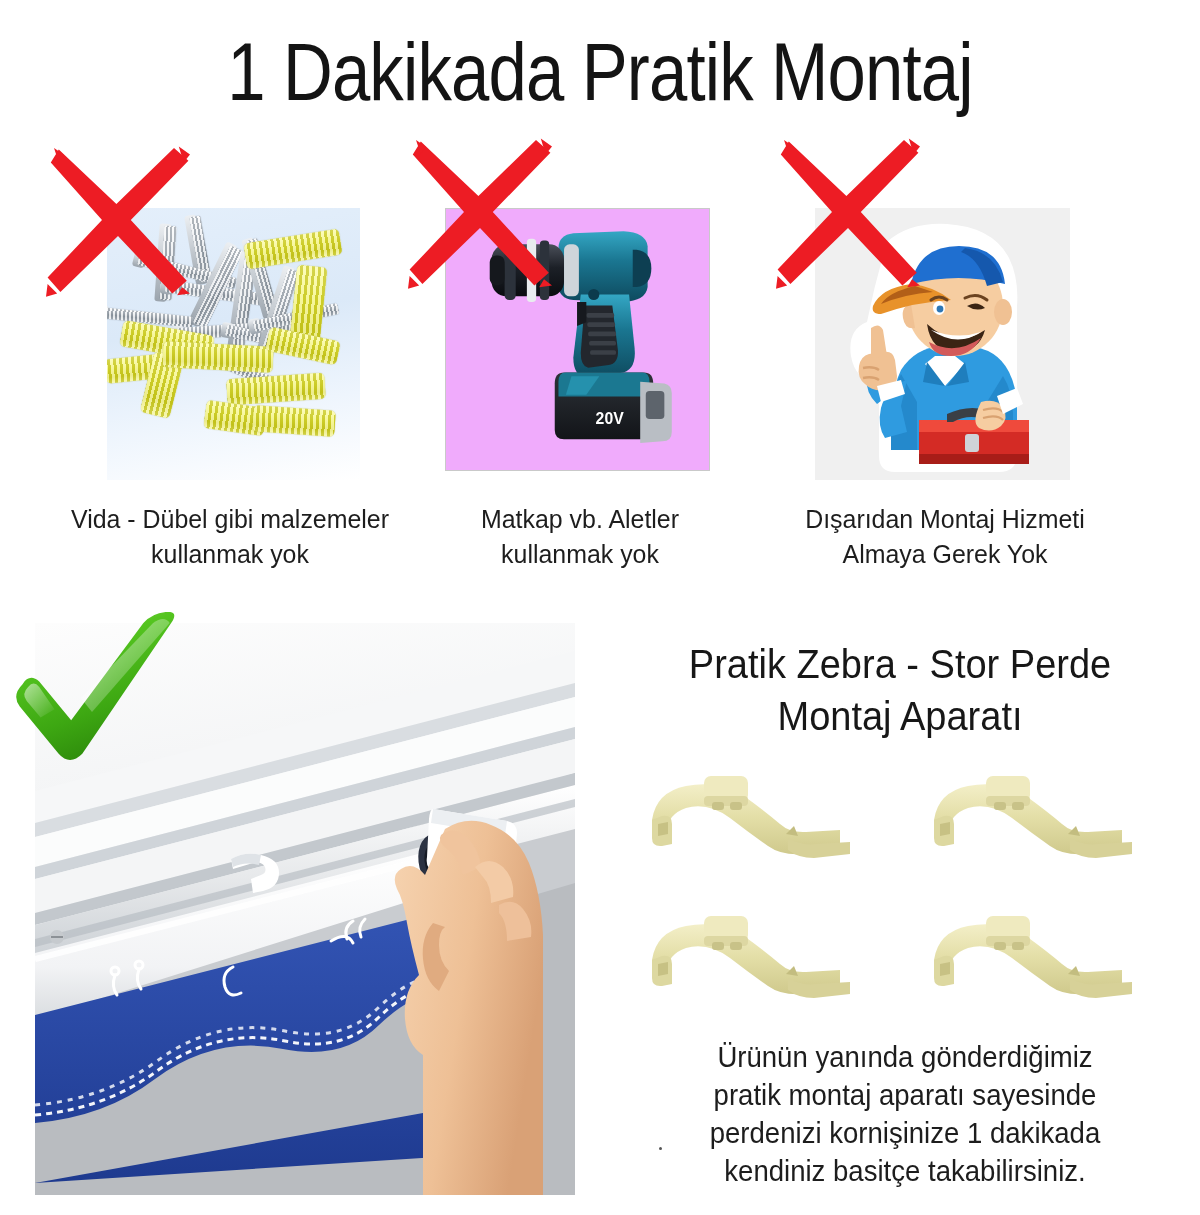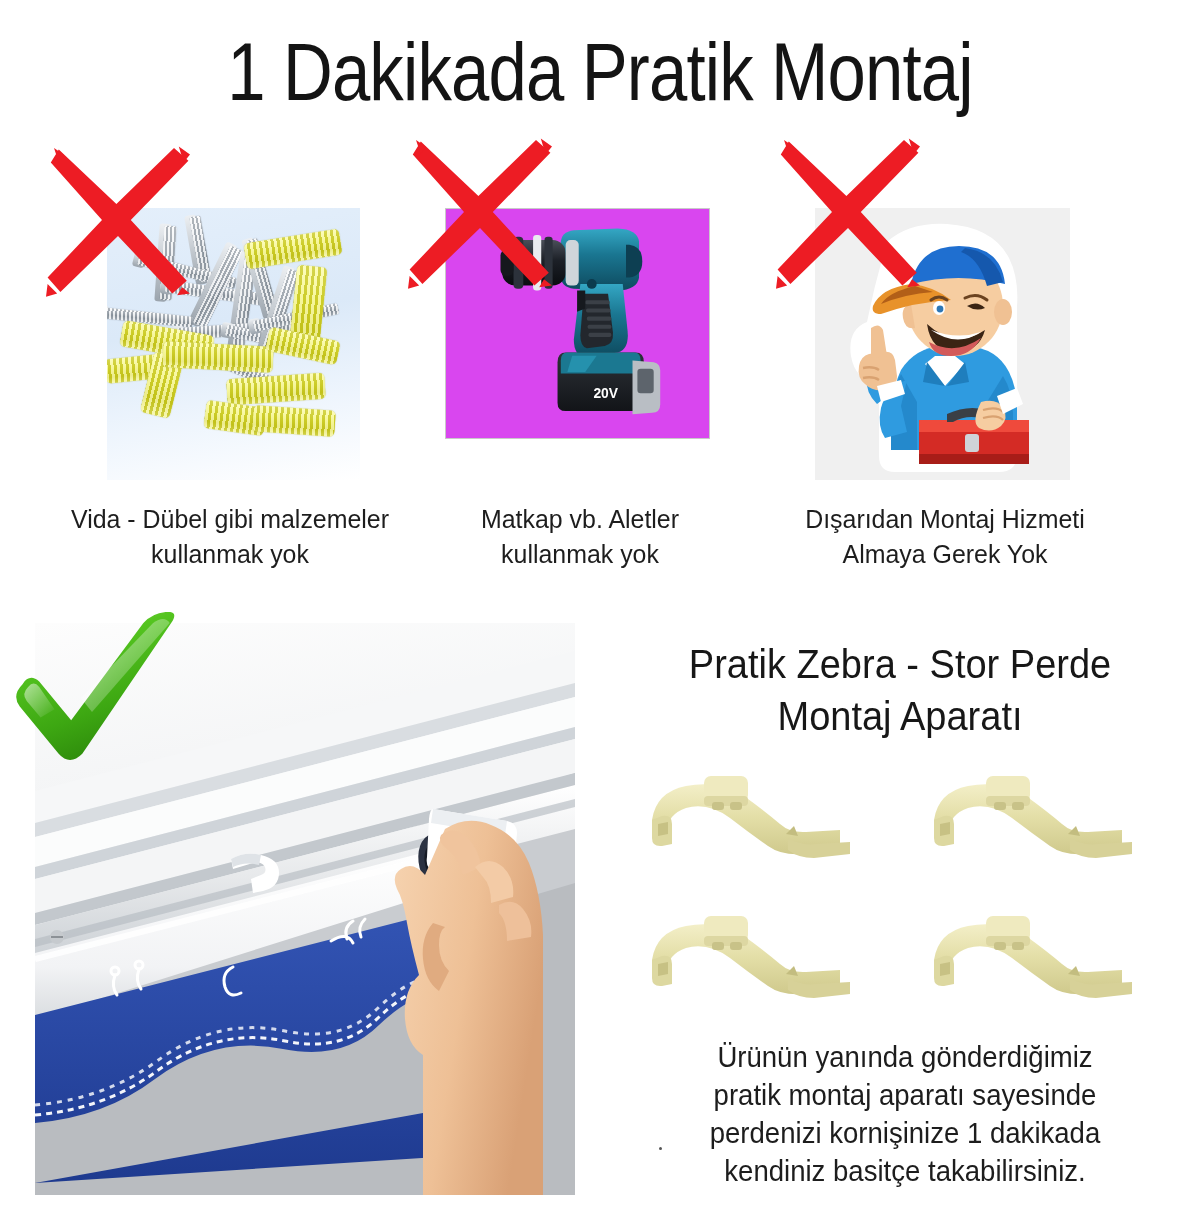--- a/index.html
+++ b/index.html
@@ -80,22 +80,22 @@
     box-shadow: 0 0 1px rgba(150,150,30,.8);
   }
   .dow::after {
     content:""; position:absolute; inset:0;
     background: repeating-linear-gradient(90deg, rgba(255,255,255,.5) 0 3px, rgba(165,165,25,.45) 3px 6px);
     border-radius: 5px;
   }
 
   
   .photo-drill {
-    left: 445px; width: 265px; height: 231px;
-    background: #d946ef;
+    left: 445px; width: 265px; height: 263px;
+    background: #f0abfc;
     border: 1px solid #c9c9c9;
   }
   
   .photo-worker {
     left: 815px; width: 255px; height: 272px;
     background: #f0f0f0;
   }
 
   
   .install-photo {

